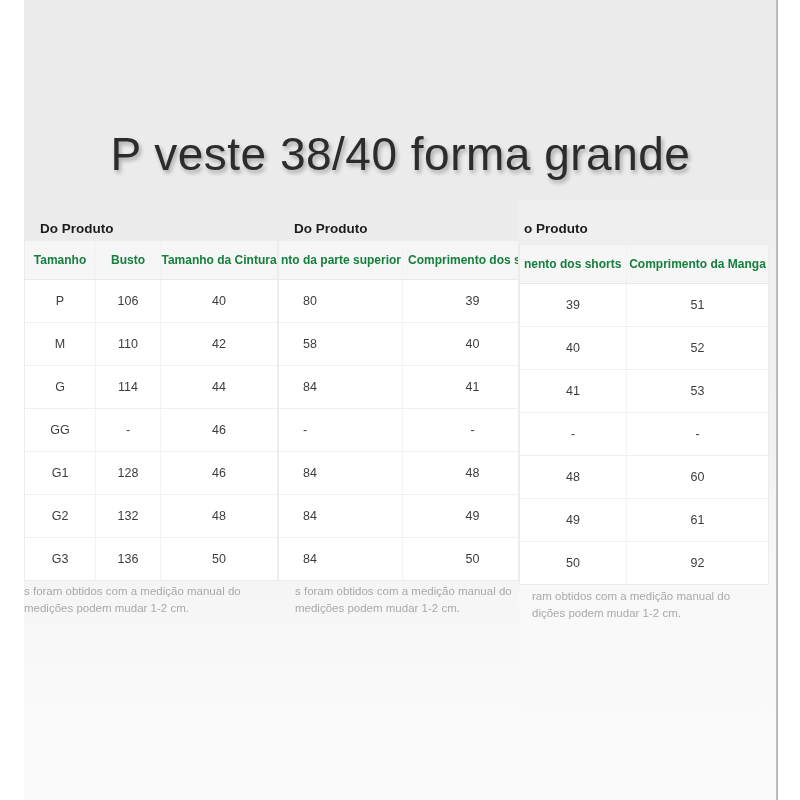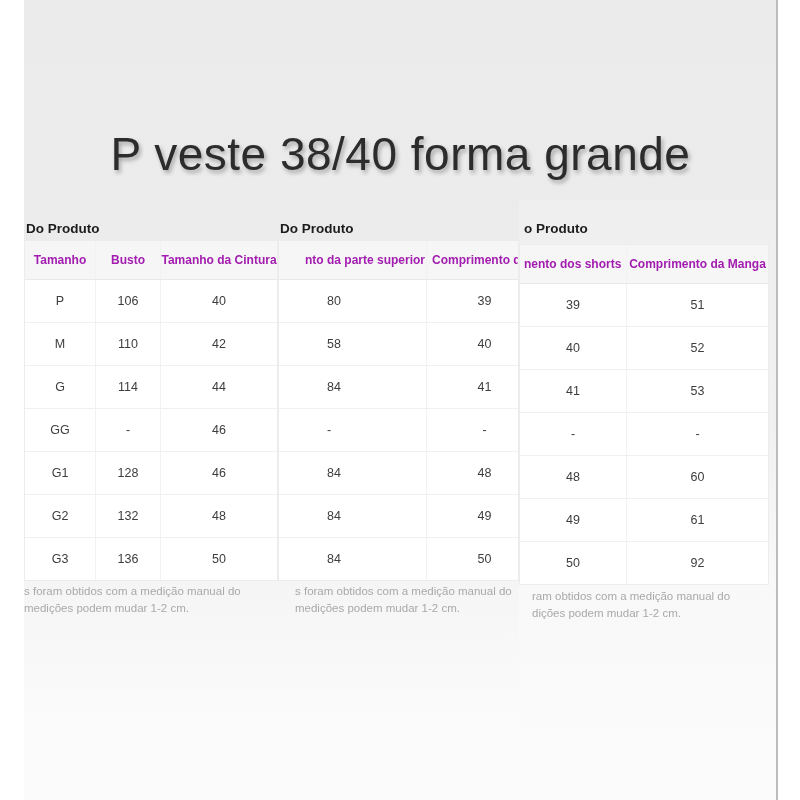--- a/index.html
+++ b/index.html
@@ -27,49 +27,49 @@
     text-shadow:2px 3px 4px rgba(0,0,0,0.30);
   }
 
   .card{position:absolute;top:221px;}
   .card1{left:0;width:254px;}
   .card2{left:254px;width:241px;}
   .card3{left:495px;width:258px;}
 
   .label{
     font-size:13.5px;font-weight:bold;color:#1c1c1c;
-    height:16px;padding-left:2px;white-space:nowrap;overflow:hidden;
+    height:16px;padding-left:16px;white-space:nowrap;overflow:hidden;
   }
   .card3 .label{padding-left:5px;}
 
   .table{
     margin-top:3px;background:#ffffff;
     border:1px solid #ececec;box-sizing:border-box;
   }
   .card1 .table{width:254px;}
   .card2 .table{width:241px;}
   .card3 .table{width:250px;margin-top:7px;}
 
   .thead{display:flex;height:38px;background:#f6f6f6;border-bottom:1px solid #e9e9e9;}
   .th{
     display:flex;align-items:center;justify-content:center;
-    font-size:12px;font-weight:bold;color:#a21caf;
+    font-size:12px;font-weight:bold;color:#15803d;
     white-space:nowrap;overflow:hidden;box-sizing:border-box;
   }
   .tr{display:flex;height:42px;border-top:1px solid #f0f0f0;}
   .tr:first-child{border-top:none;}
   .td{
     display:flex;align-items:center;justify-content:center;
     font-size:12.5px;color:#3d3d3d;
     white-space:nowrap;overflow:hidden;box-sizing:border-box;
   }
   .th + .th, .td + .td{border-left:1px solid #f2f2f2;}
 
   .t1 .c1{width:70px;} .t1 .c2{width:65px;} .t1 .c3{flex:1;}
-  .t2 .c1{width:123px;margin-left:24px;} .t2 .c2{flex:1;}
+  .t2 .c1{width:123px;} .t2 .c2{flex:1;}
   .t3 .c1{width:106px;} .t3 .c2{flex:1;}
 
   .t2 .th.c1{justify-content:flex-start;padding-left:2px;}
   .t2 .th.c2{justify-content:flex-start;padding-left:5px;}
   .t2 .td.c1{justify-content:flex-start;padding-left:24px;}
   .t2 .td.c2{padding-left:24px;}
   .t3 .th.c1{justify-content:flex-start;padding-left:4px;}
 
   .footnote{
     position:absolute;left:0;top:362px;

